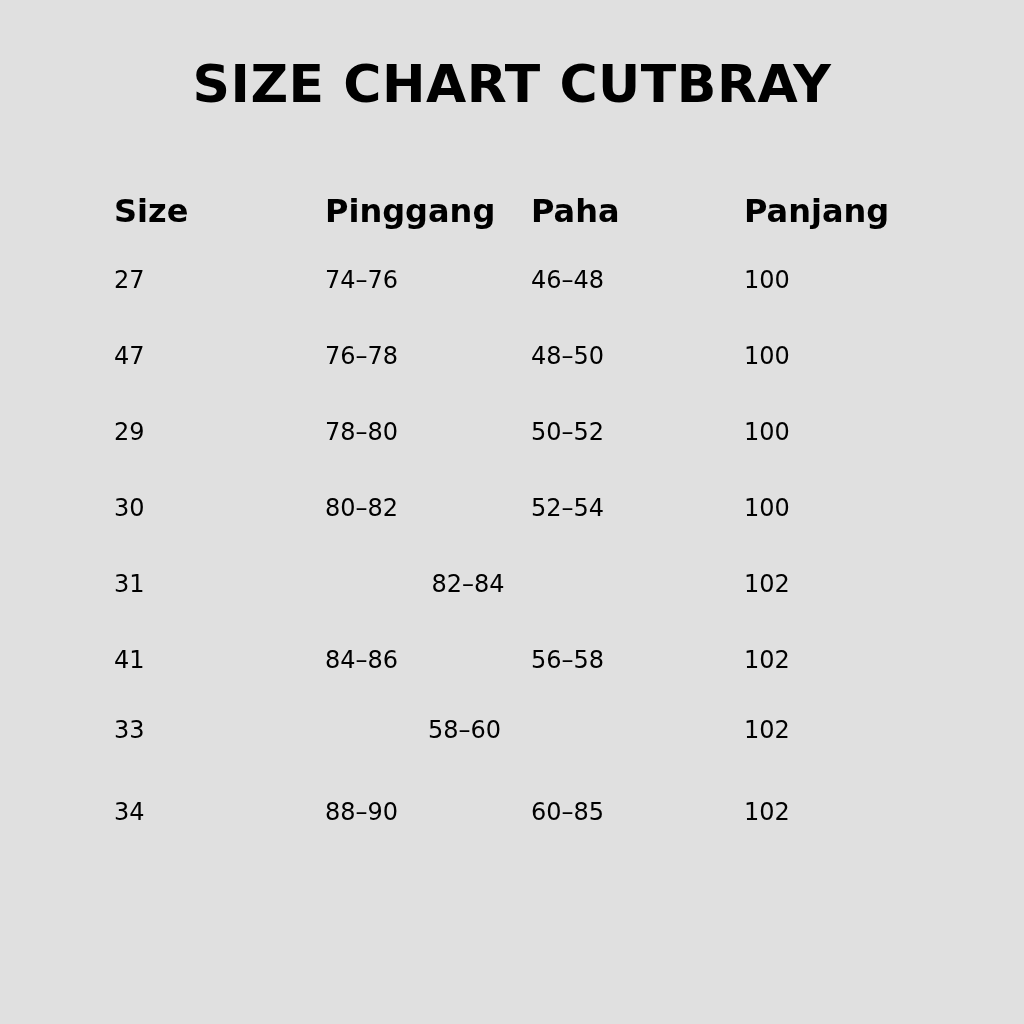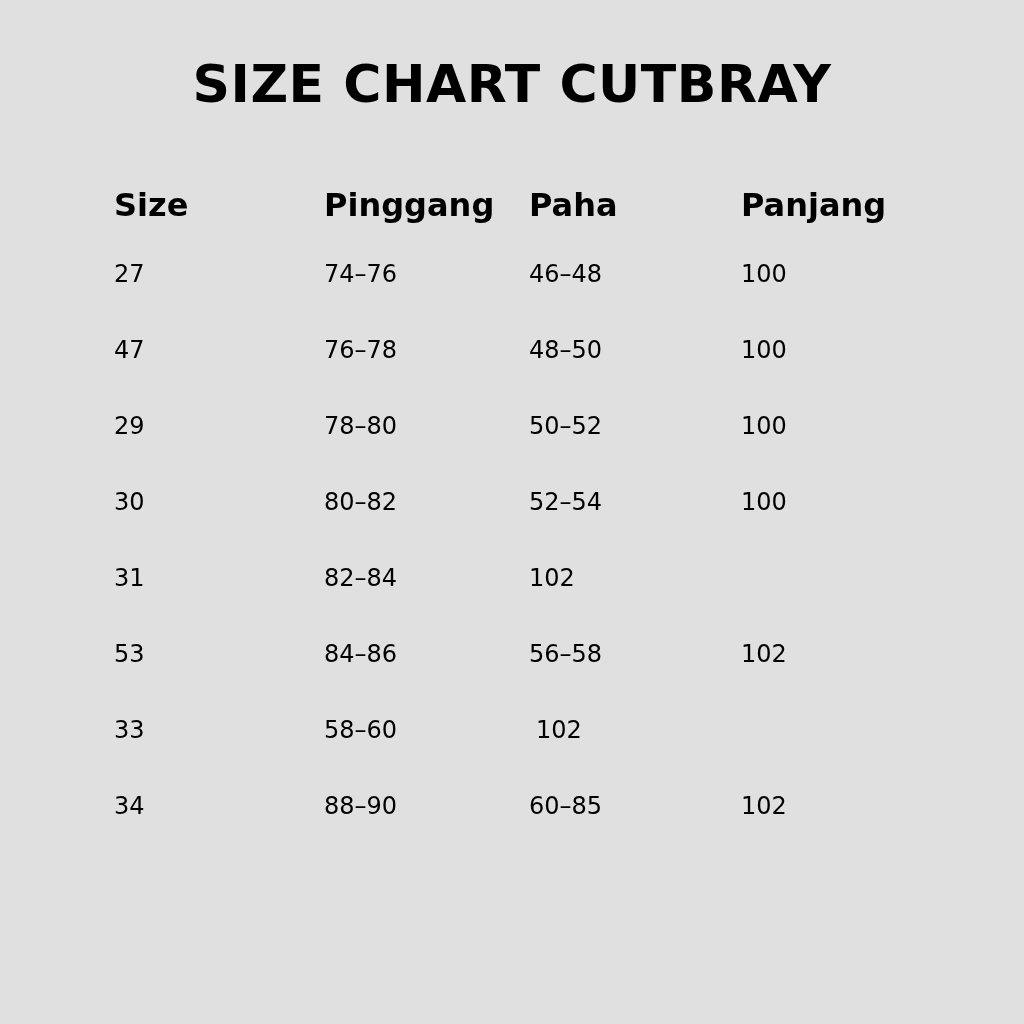--- a/index.html
+++ b/index.html
@@ -34,32 +34,33 @@
   }
   .table {
     position: absolute;
     top: 186px;
     left: 114px;
     width: 830px;
   }
   .row {
     display: flex;
     align-items: baseline;
+    justify-content: space-between;
   }
   .header-row {
     font-weight: bold;
     font-size: 32px;
     height: 74px;
   }
   .data-row {
     font-size: 24px;
     height: 76px;
   }
   .c0 { width: 210px; }
-  .c1 { width: 205px; }
+  .c1 { width: 205px; margin-top: 6px; }
   .c2 { width: 212px; }
   .c3 { width: 200px; }
   .cell {
     white-space: nowrap;
   }
 </style>
 </head>
 <body>
 
 <div class="page">
@@ -103,21 +104,21 @@
       <div class="cell c3">100</div>
     </div>
 
     <div class="row data-row">
       <div class="cell c0">31</div>
       <div class="cell c1">82–84</div>
       <div class="cell c3">102</div>
     </div>
 
     <div class="row data-row">
-      <div class="cell c0">53</div>
+      <div class="cell c0">41</div>
       <div class="cell c1">84–86</div>
       <div class="cell c2">56–58</div>
       <div class="cell c3">102</div>
     </div>
 
     <div class="row data-row">
       <div class="cell c0">33</div>
       <div class="cell c2">58–60</div>
       <div class="cell c3">102</div>
     </div>

